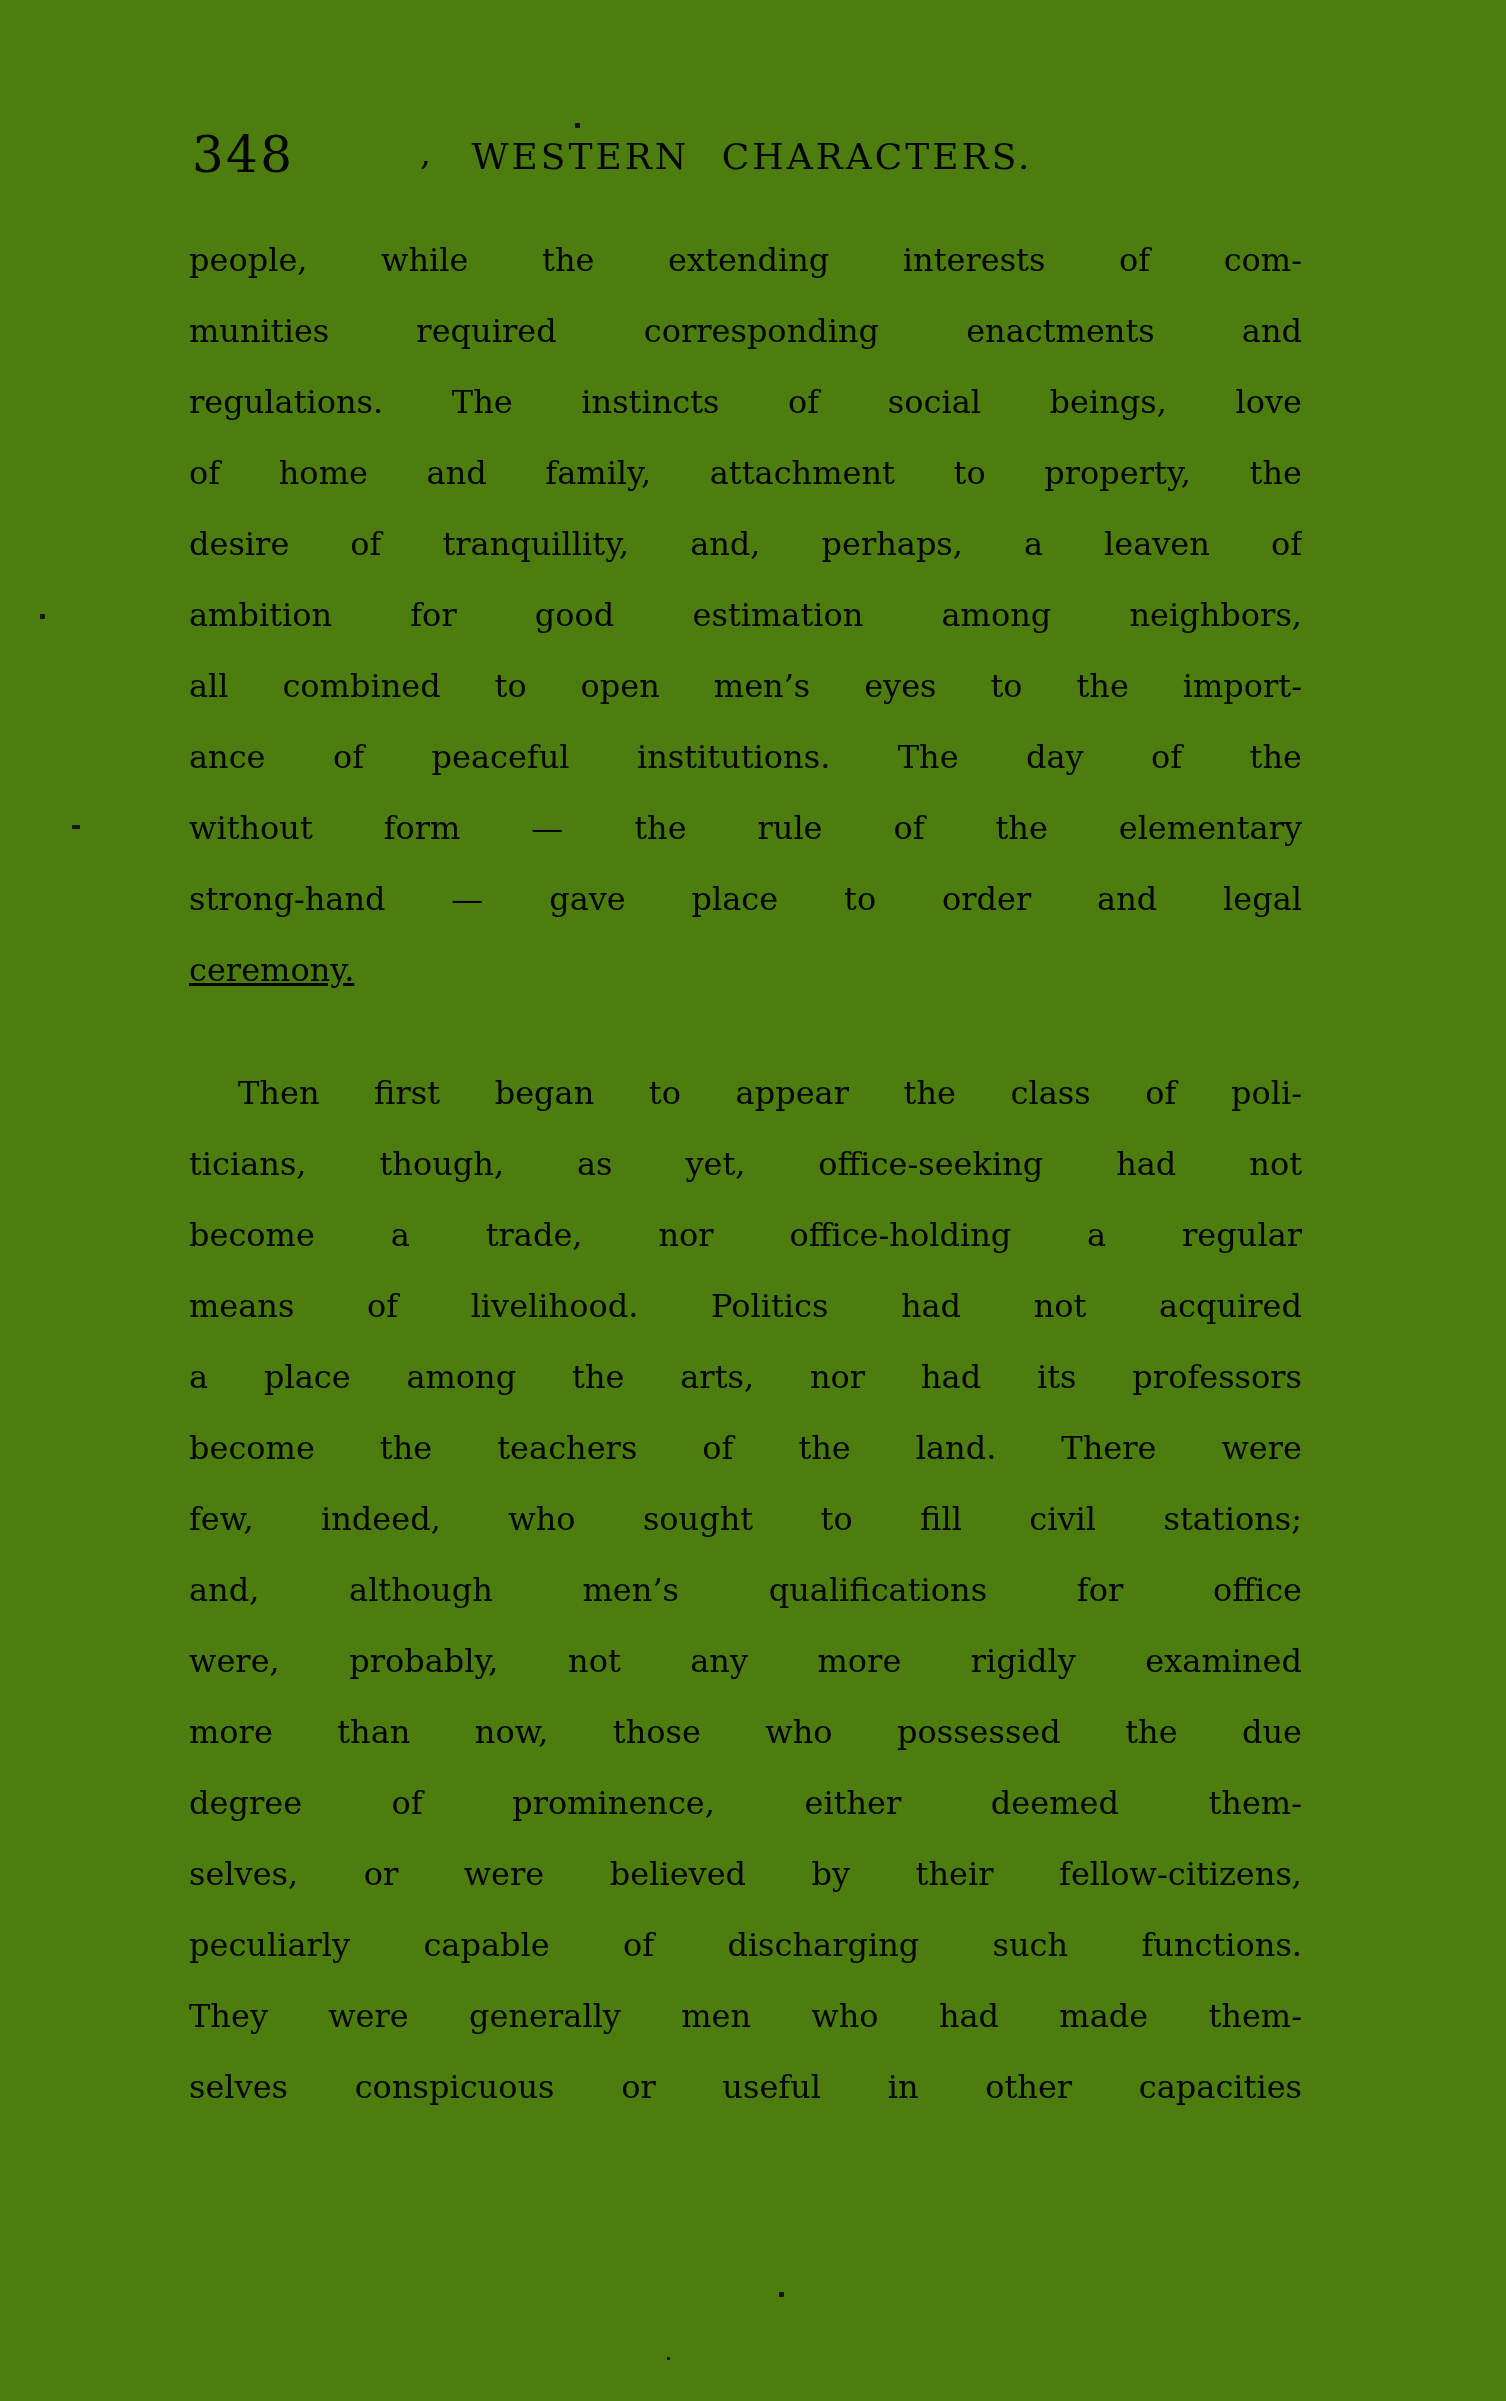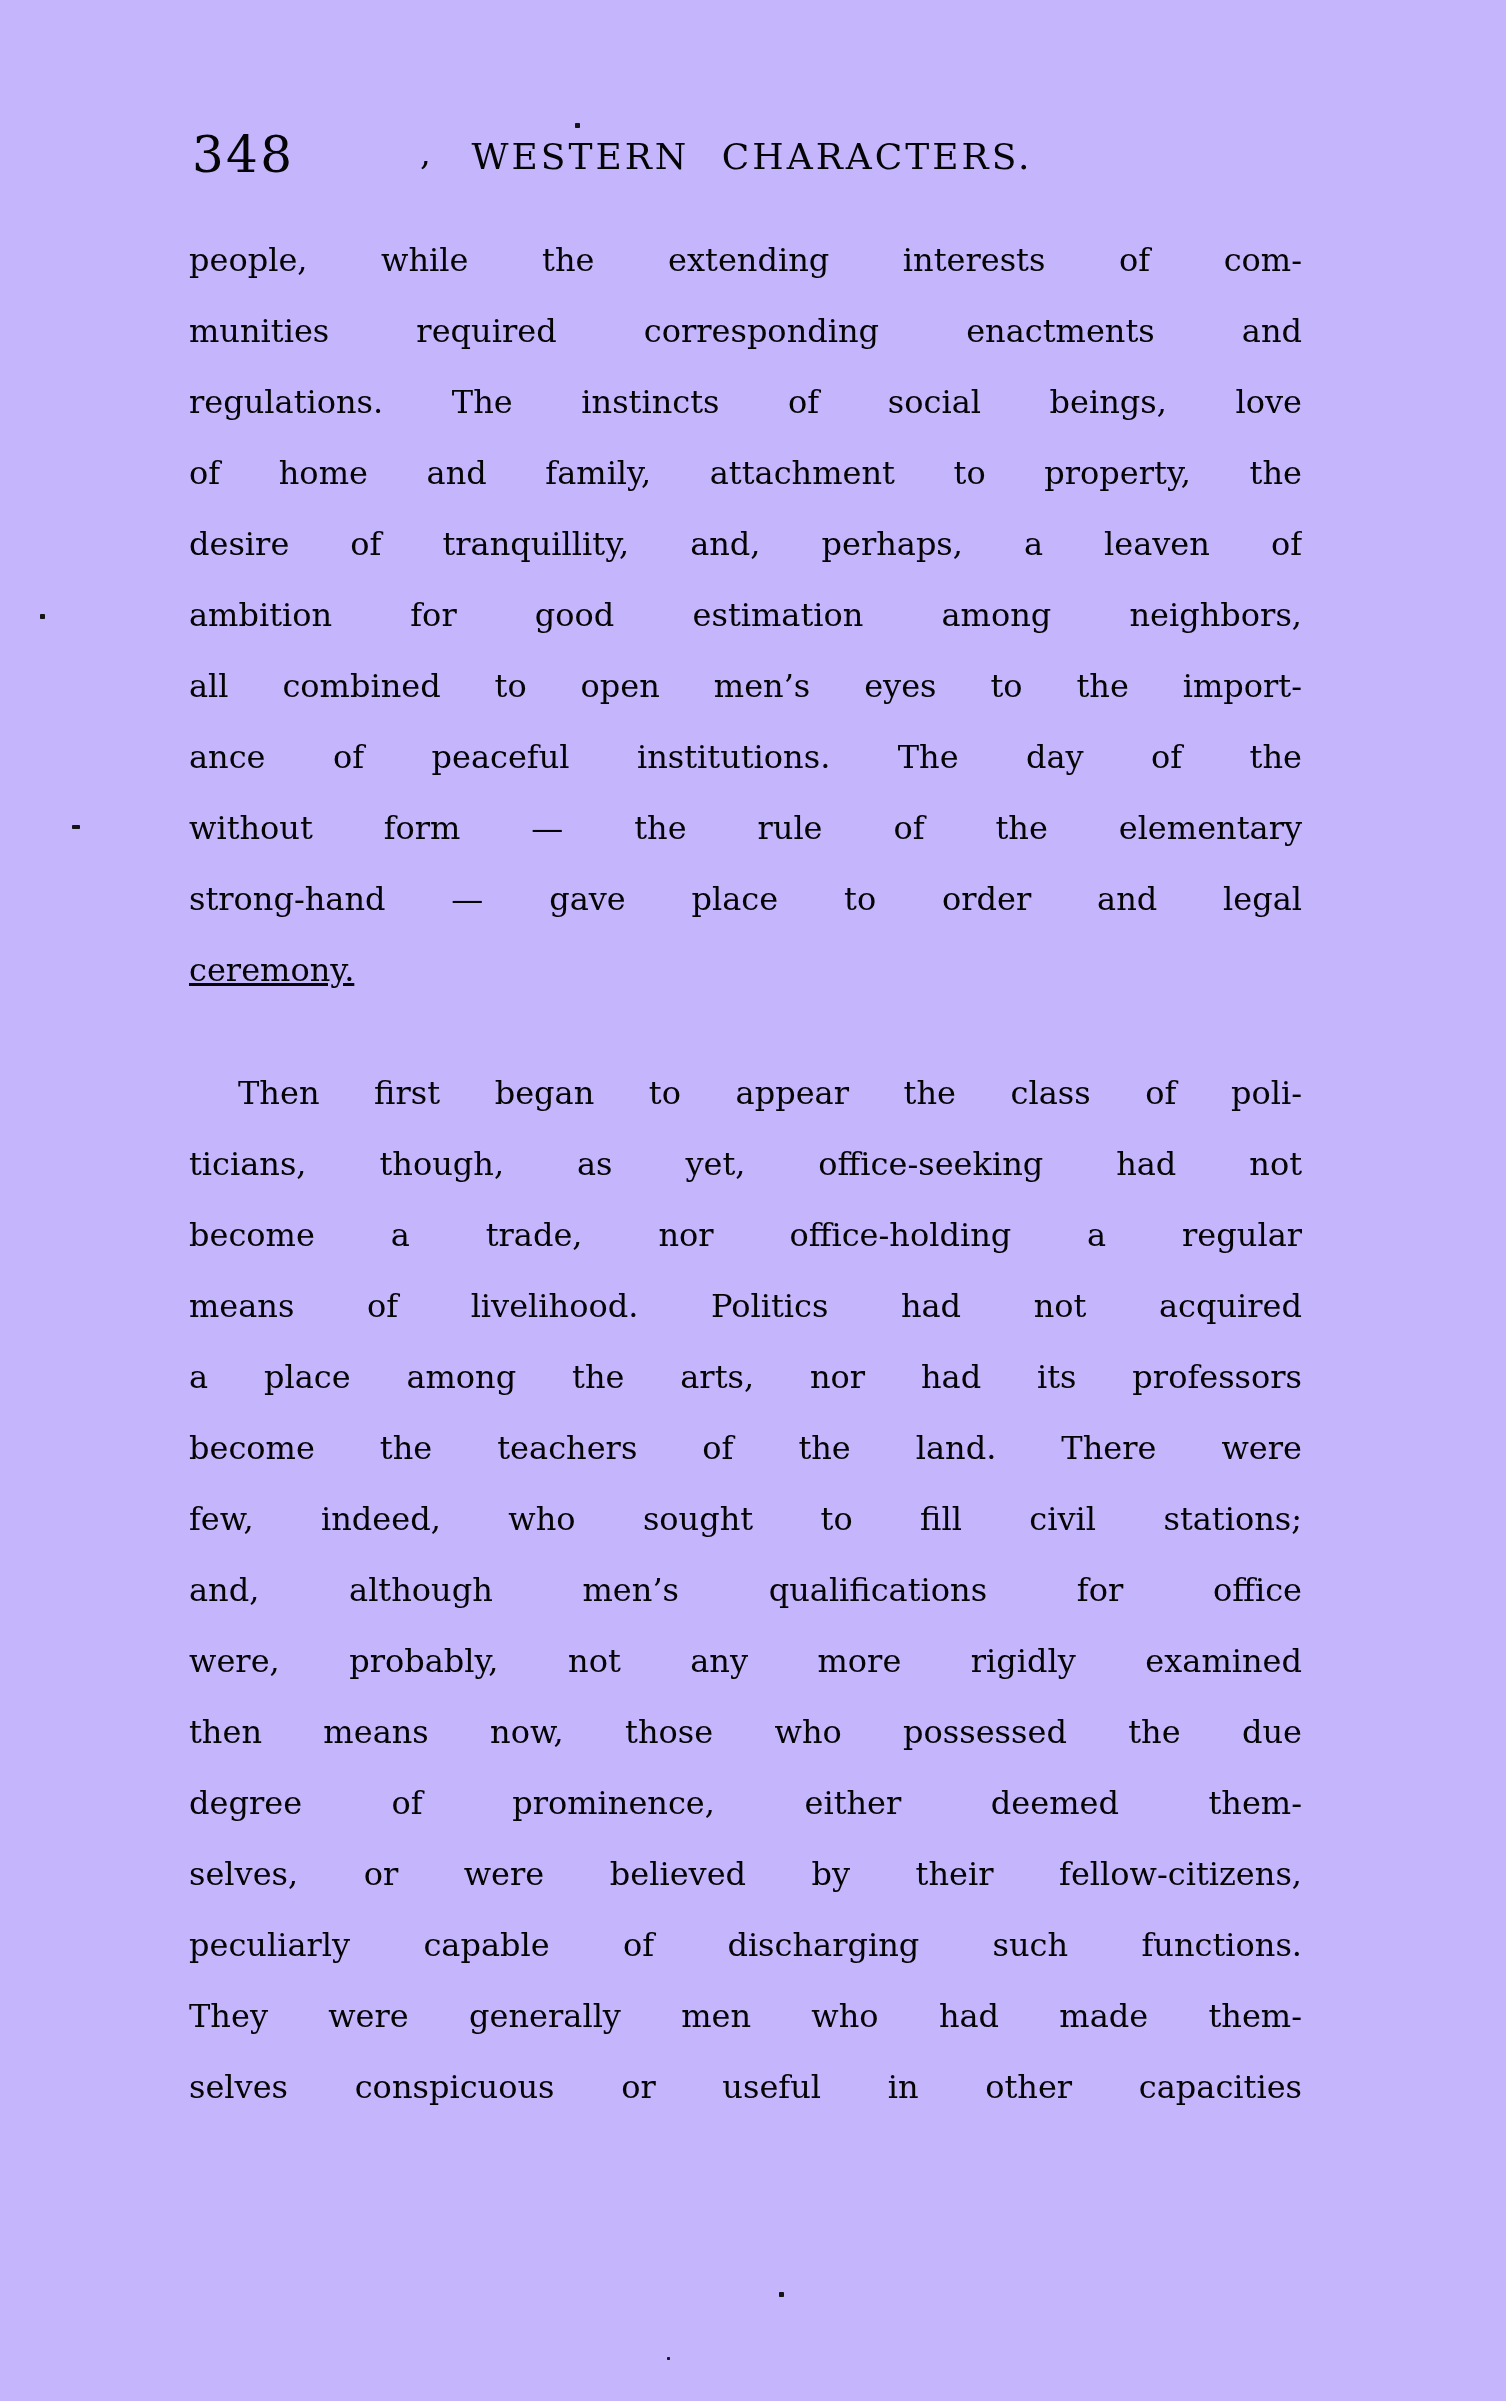--- a/index.html
+++ b/index.html
@@ -3,21 +3,21 @@
 <meta charset="utf-8">
 <style>
   * { margin: 0; padding: 0; box-sizing: border-box; }
   html, body { background: #d9d9d9; }
 
   .page {
     position: relative;
     width: 1507px;
     height: 2401px;
     margin: 0 auto;
-    background: #c4b5fd;
+    background: #4d7c0f;
     overflow: hidden;
     font-family: "DejaVu Serif", serif;
     color: #050505;
   }
 
   
   .running-header {
     position: absolute;
     top: 0; left: 0;
     width: 100%; height: 206px;
@@ -108,21 +108,21 @@
       <div class="paragraph">
         <div class="t-line indented">Then first began to appear the class of poli-</div>
         <div class="t-line">ticians, though, as yet, office-seeking had not</div>
         <div class="t-line">become a trade, nor office-holding a regular</div>
         <div class="t-line">means of livelihood. Politics had not acquired</div>
         <div class="t-line">a place among the arts, nor had its professors</div>
         <div class="t-line">become the teachers of the land. There were</div>
         <div class="t-line">few, indeed, who sought to fill civil stations;</div>
         <div class="t-line">and, although men’s qualifications for office</div>
         <div class="t-line">were, probably, not any more rigidly examined</div>
-        <div class="t-line">then means now, those who possessed the due</div>
+        <div class="t-line">more than now, those who possessed the due</div>
         <div class="t-line">degree of prominence, either deemed them-</div>
         <div class="t-line">selves, or were believed by their fellow-citizens,</div>
         <div class="t-line">peculiarly capable of discharging such functions.</div>
         <div class="t-line">They were generally men who had made them-</div>
         <div class="t-line">selves conspicuous or useful in other capacities</div>
       </div>
     </main>
 
   <div class="speck s1"></div>
   <div class="speck s2"></div>

